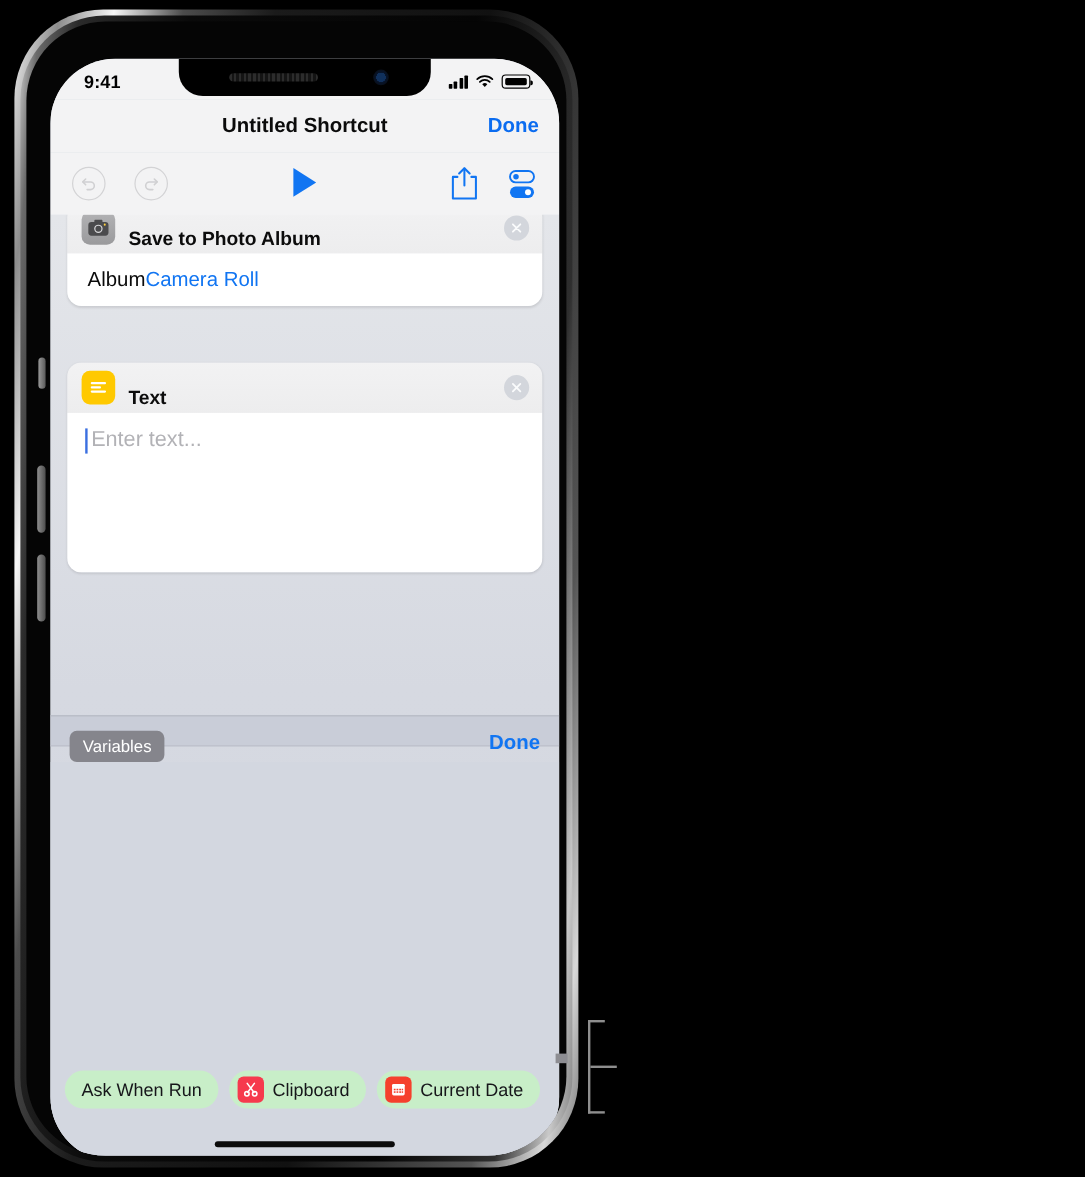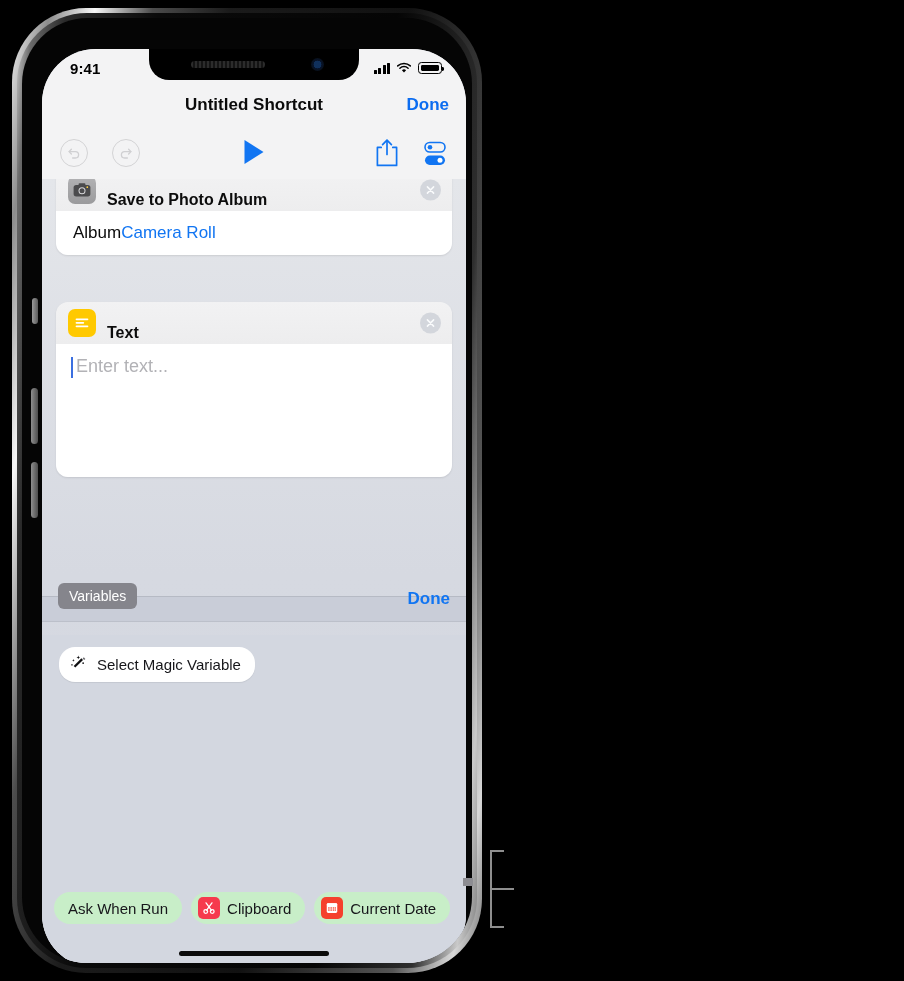--- a/index.html
+++ b/index.html
@@ -127,21 +127,21 @@
     height:44px; padding:0 17px; background:#fff; }
   .row-label { font-size:17px; color:#0b0b0b; }
   .row-value { font-size:17px; color:#1175f2; }
   .textarea { background:#fff; height:133px; padding:12px 14px 0 15px; position:relative; }
   .caret { position:absolute; left:15px; top:13px; width:2px; height:21px; background:#3b6fe0; }
   .ph { font-size:18px; color:#b2b2b6; padding-left:5px; }
 
   
   .varbar { position:absolute; left:0; right:0; height:22px;
     background:#c9cdd8; border-top:1px solid #b6bac4; border-bottom:1px solid #bcc0ca;
-    display:flex; align-items:flex-end; justify-content:space-between; padding:12px 16px; }
+    display:flex; align-items:flex-start; justify-content:space-between; padding:12px 16px; }
   .var-chip { background:#85858c; color:#fff; font-size:14px;
     padding:5px 11px; border-radius:6px; }
   .var-done { color:#1175f2; font-size:17px; font-weight:700; }
 
   
   .varpanel { position:absolute; left:0; right:0; bottom:0; background:#d3d7e0; }
   .pill { display:inline-flex; align-items:center; gap:8px; border-radius:16px;
     font-size:15px; color:#16161a; }
   .pill-magic { background:#fff; padding:6px 14px 6px 10px; margin:12px 0 0 17px;
     box-shadow:0 1px 1px rgba(0,0,0,.07); }
@@ -293,33 +293,20 @@
             <span class="ph">Enter text...</span>
           </div>
         </div>
 
         <div class="varbar" style="top:417px;">
           <span class="var-chip">Variables</span>
           <span class="var-done">Done</span>
         </div>
 
         <div class="varpanel" style="top:456px;">
-          <div class="pill pill-magic">
-            <span>
-              <svg width="20" height="20" viewBox="0 0 20 20">
-                <path d="M6.3 14.6 14 6.9l-1.6-1.6-7.7 7.7z" fill="#101012"></path>
-                <path d="M13.6 5.5l1.2-1.2 1.6 1.6-1.2 1.2z" fill="#6e6e72"></path>
-                <path d="M9.3 2.6l.5 1.3 1.3.5-1.3.5-.5 1.3-.5-1.3L7.5 4.4l1.3-.5z" fill="#101012"></path>
-                <path d="M4.4 6.1l.35.95.95.35-.95.35-.35.95-.35-.95L3.1 7.4l.95-.35z" fill="#101012"></path>
-                <rect x="13.4" y="9.4" width="1.5" height="1.5" fill="#101012"></rect>
-                <rect x="2.3" y="11.2" width="1.3" height="1.3" fill="#101012"></rect>
-              </svg>
-            </span>
-            <span>Select Magic Variable</span>
-          </div>
         </div>
 
       </div>
 
       <div class="bottombar">
         <span class="gchip">
           <span>Ask When Run</span>
         </span>
         <span class="gchip with-icon">
           <span class="icon-rd">

